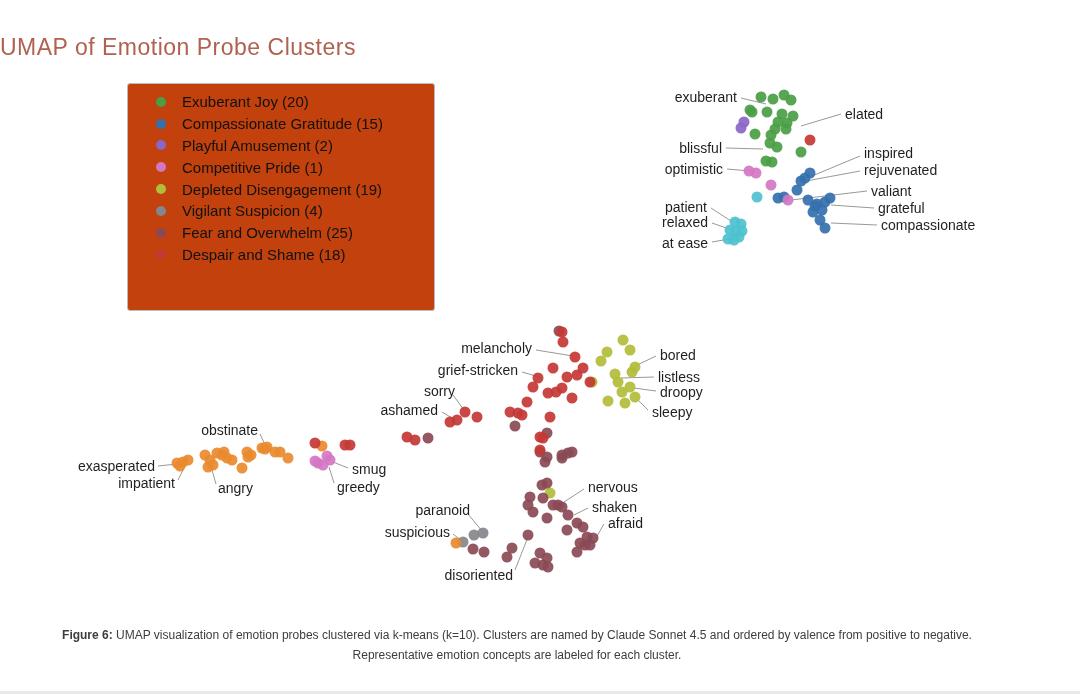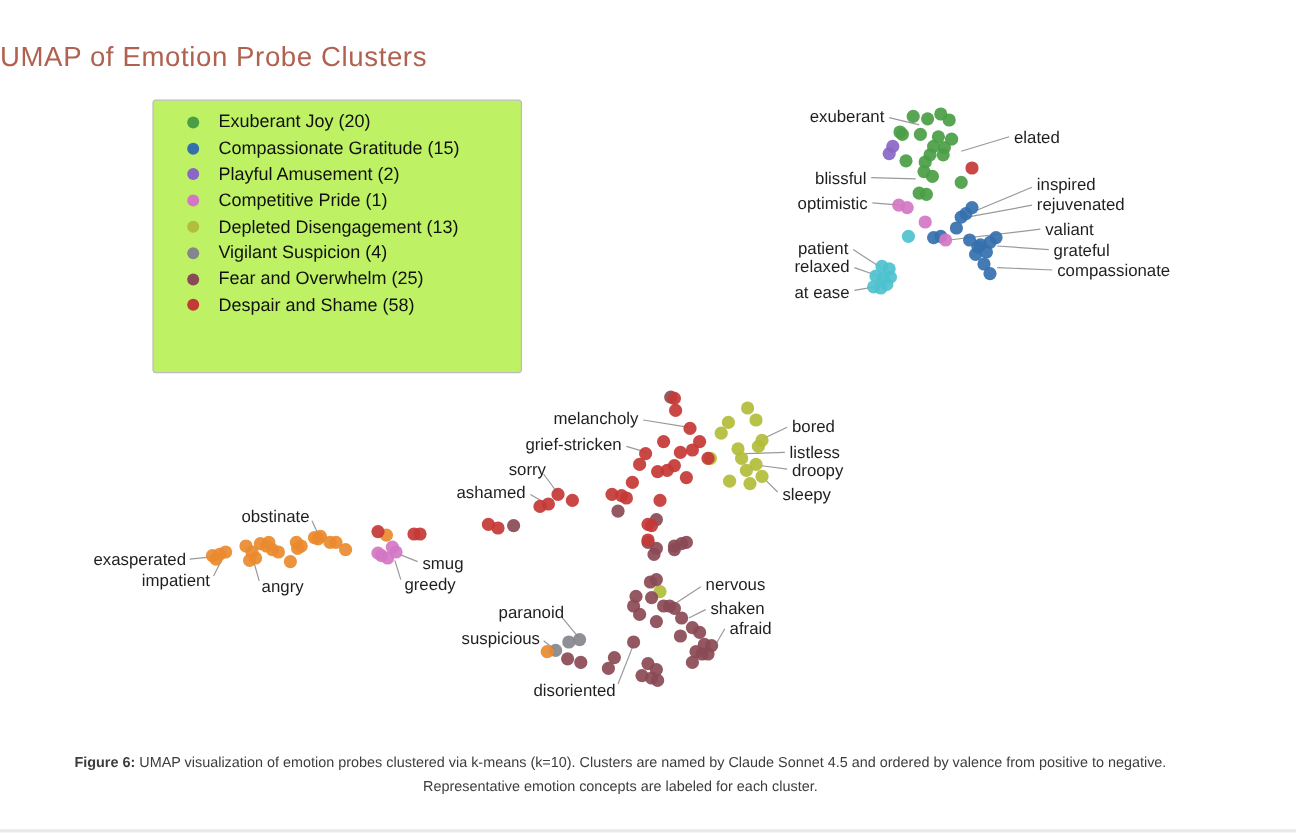--- a/index.html
+++ b/index.html
@@ -8,21 +8,21 @@
     position:relative; width:1080px; height:694px; background:#ffffff;
     font-family:"Liberation Sans", sans-serif; overflow:hidden;
   }
   #page-title {
     position:absolute; left:0; top:34px; width:1030px; text-align:left;
     font-size:23px; font-weight:500; letter-spacing:0.5px;
   }
   #plot-svg { position:absolute; left:0; top:0; }
   #legend {
     position:absolute; left:127px; top:83px; width:308px; height:228px;
-    background:#bef264; border:1px solid #bcbcbc; border-radius:3px;
+    background:#c2410c; border:1px solid #bcbcbc; border-radius:3px;
     padding:7px 0 0 0; z-index:5;
   }
   .legend-row { display:flex; align-items:center; height:21.8px; }
   .legend-dot {
     width:10px; height:10px; border-radius:50%;
     margin-left:28px; margin-right:16px; flex:0 0 10px;
   }
   .legend-label { font-size:15px; color:#111; white-space:nowrap; }
   #caption {
     position:absolute; left:36px; top:625px; width:962px;
@@ -291,33 +291,33 @@
         <div class="legend-row">
           <span class="legend-dot" style="background: rgb(138, 102, 198);"></span>
           <span class="legend-label">Playful Amusement (2)</span>
         </div>
         <div class="legend-row">
           <span class="legend-dot" style="background: rgb(212, 118, 196);"></span>
           <span class="legend-label">Competitive Pride (1)</span>
         </div>
         <div class="legend-row">
           <span class="legend-dot" style="background: rgb(178, 189, 58);"></span>
-          <span class="legend-label">Depleted Disengagement (13)</span>
+          <span class="legend-label">Depleted Disengagement (19)</span>
         </div>
         <div class="legend-row">
           <span class="legend-dot" style="background: rgb(133, 133, 141);"></span>
           <span class="legend-label">Vigilant Suspicion (4)</span>
         </div>
         <div class="legend-row">
           <span class="legend-dot" style="background: rgb(138, 74, 85);"></span>
           <span class="legend-label">Fear and Overwhelm (25)</span>
         </div>
         <div class="legend-row">
           <span class="legend-dot" style="background: rgb(196, 56, 54);"></span>
-          <span class="legend-label">Despair and Shame (58)</span>
+          <span class="legend-label">Despair and Shame (18)</span>
         </div>
       </div>
   </div>
 
   <div id="caption" style="color: rgb(61, 61, 61); text-align: center;"><b>Figure 6:</b><span> UMAP visualization of emotion probes clustered via k-means (k=10). Clusters are named by Claude Sonnet 4.5 and ordered by valence from positive to negative. Representative emotion concepts are labeled for each cluster.</span></div>
 
   <div id="bottom-edge"></div>
 </div>
 
 </body></html>

